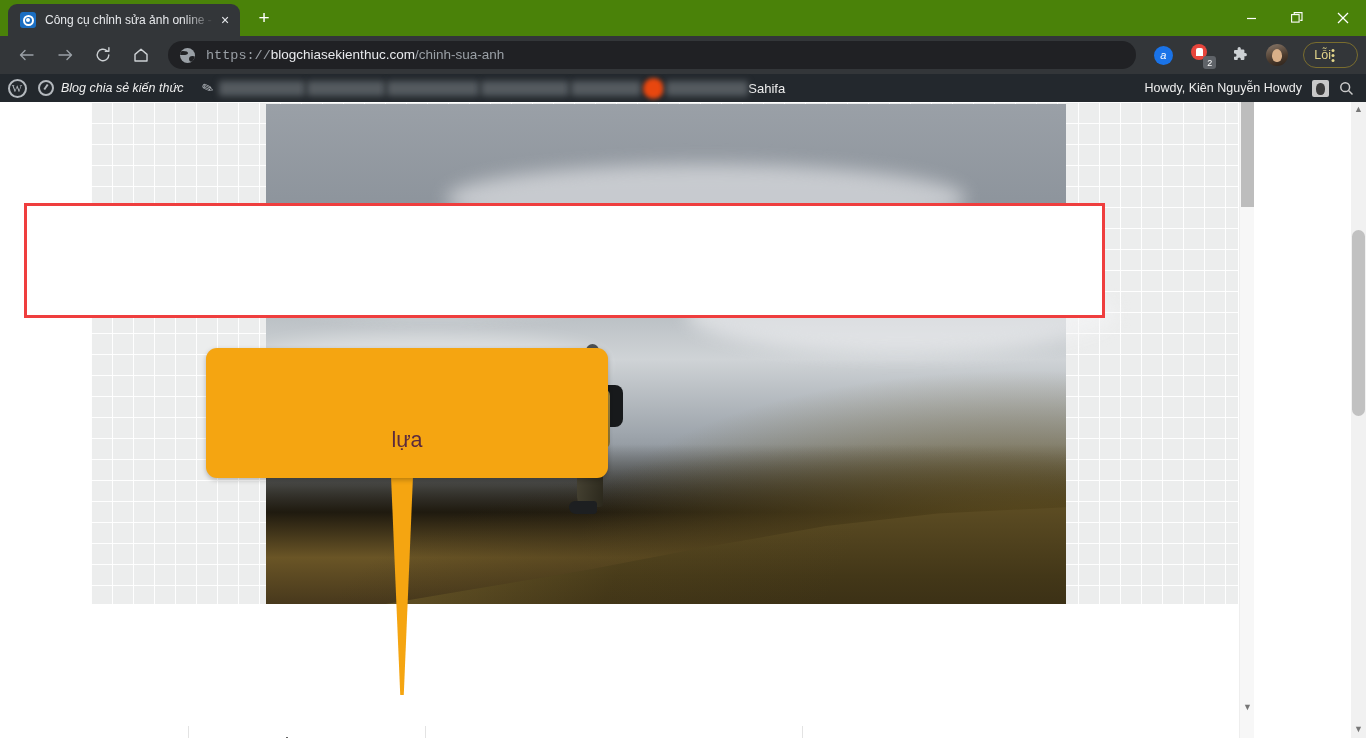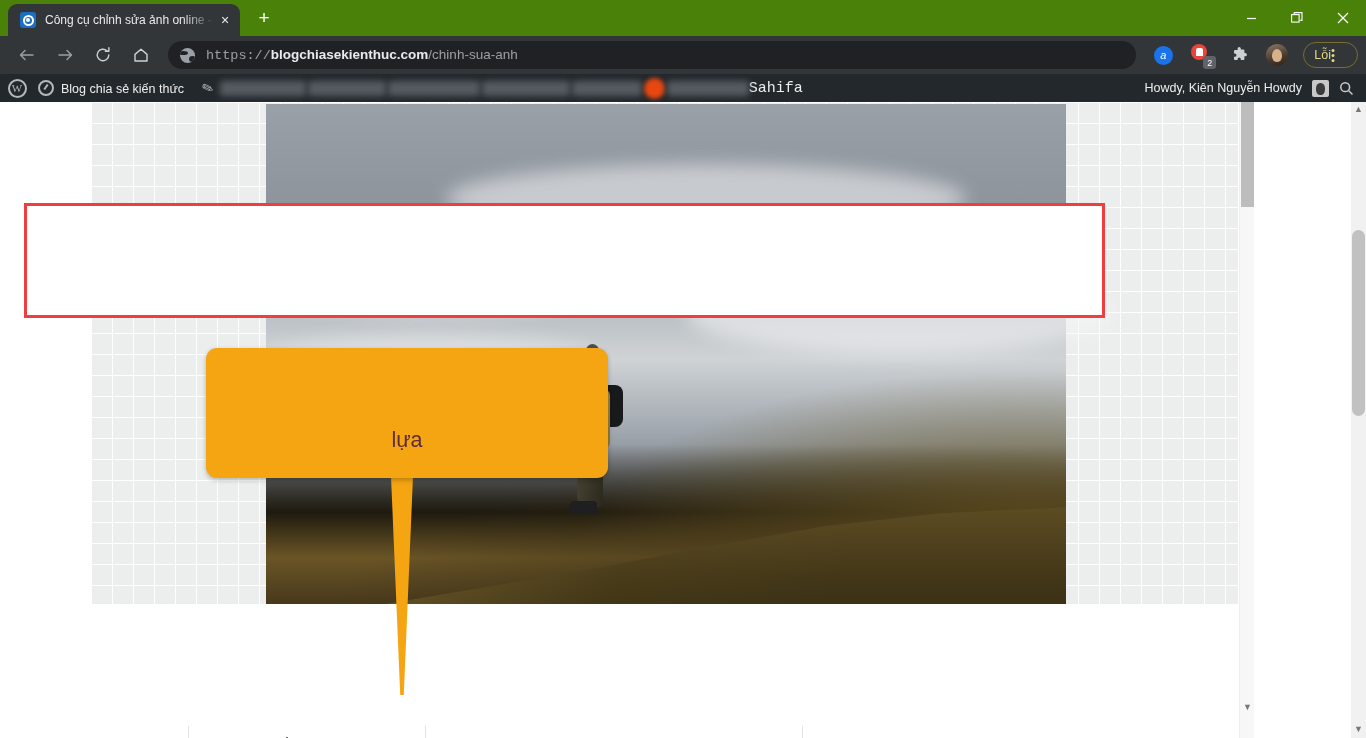--- a/index.html
+++ b/index.html
@@ -92,21 +92,21 @@
   }
   .globe::before {
     content:''; position:absolute; left:-2px; top:3px;
     width:10px;height:4px;background:#202124;border-radius:50%;
   }
   .globe::after {
     content:''; position:absolute; right:-1px; bottom:1px;
     width:7px;height:6px;background:#202124;border-radius:50%;
   }
   .url { font-size: 13.5px; color: #9aa0a6; white-space: nowrap; }
-  .url b { color: #e8eaed; font-weight: 700; }
+  .url b { color: #e8eaed; font-weight: 400; }
   .url .scheme { color: #9aa0a6; font-family: Liberation Mono, monospace; }
   .tb-right { display: flex; align-items: center; }
   .circ-a {
     width: 19px; height: 19px; border-radius: 50%;
     background: #1a73e8; color: #fff; font-size: 11px;
     display: flex; align-items: center; justify-content: center;
     font-style: italic;
   }
   .bell-wrap { position: relative; width: 24px; height: 24px; }
   .bell {
@@ -144,37 +144,37 @@
   }
   .wp-logo {
     width: 34px; display: flex; align-items: center; justify-content: center;
   }
   .wp-logo .w {
     width: 19px; height: 19px; border-radius: 50%;
     border: 2px solid #b4b9be; position: relative;
     font-size: 11px; color: #b4b9be; text-align: center; line-height: 15px;
     font-family: "Liberation Serif", serif;
   }
-  .wp-site { display: flex; align-items: flex-end; gap: 7px; padding: 0 12px 0 4px; }
+  .wp-site { display: flex; align-items: center; gap: 7px; padding: 0 12px 0 4px; font-style: italic; }
   .speedo {
     width: 16px; height: 16px; border-radius: 50%;
     border: 2px solid #b4b9be; position: relative;
   }
   .speedo::after{content:'';position:absolute;left:5px;top:2px;width:2px;height:6px;background:#b4b9be;transform:rotate(35deg);}
   .wp-blur-group { display:flex; align-items:center; gap: 2px; }
   .blurchip {
     height: 15px; background: #555b60;
     filter: blur(3px); border-radius: 2px;
   }
   .wp-brush { color:#b4b9be; font-size: 14px; transform: rotate(-20deg); margin: 0 6px; }
   .orange-dot {
     width: 21px; height: 21px; border-radius: 50%;
     background: #e8470f; filter: blur(2px);
   }
-  .wp-plain { color:#eee; font-size:15px;font-family:Liberation Mono, monospace; }
+  .wp-plain { color:#eee; font-size:13px; }
   .wpbar-right {
     margin-left: auto; display: flex; align-items: center; gap: 10px; padding-right: 12px;
   }
   .wp-howdy { font-size: 12.5px; color: #eee; }
   .wp-avatar {
     width: 17px; height: 17px;
     background: #c8c8c8; border-radius: 2px; overflow:hidden; position: relative;
   }
   .wp-avatar::after{content:'';position:absolute;left:4px;top:3px;width:9px;height:12px;border-radius:45%;background:#3b3b3b;}
   .wp-search { font-size: 14px; color:#ccc; }

